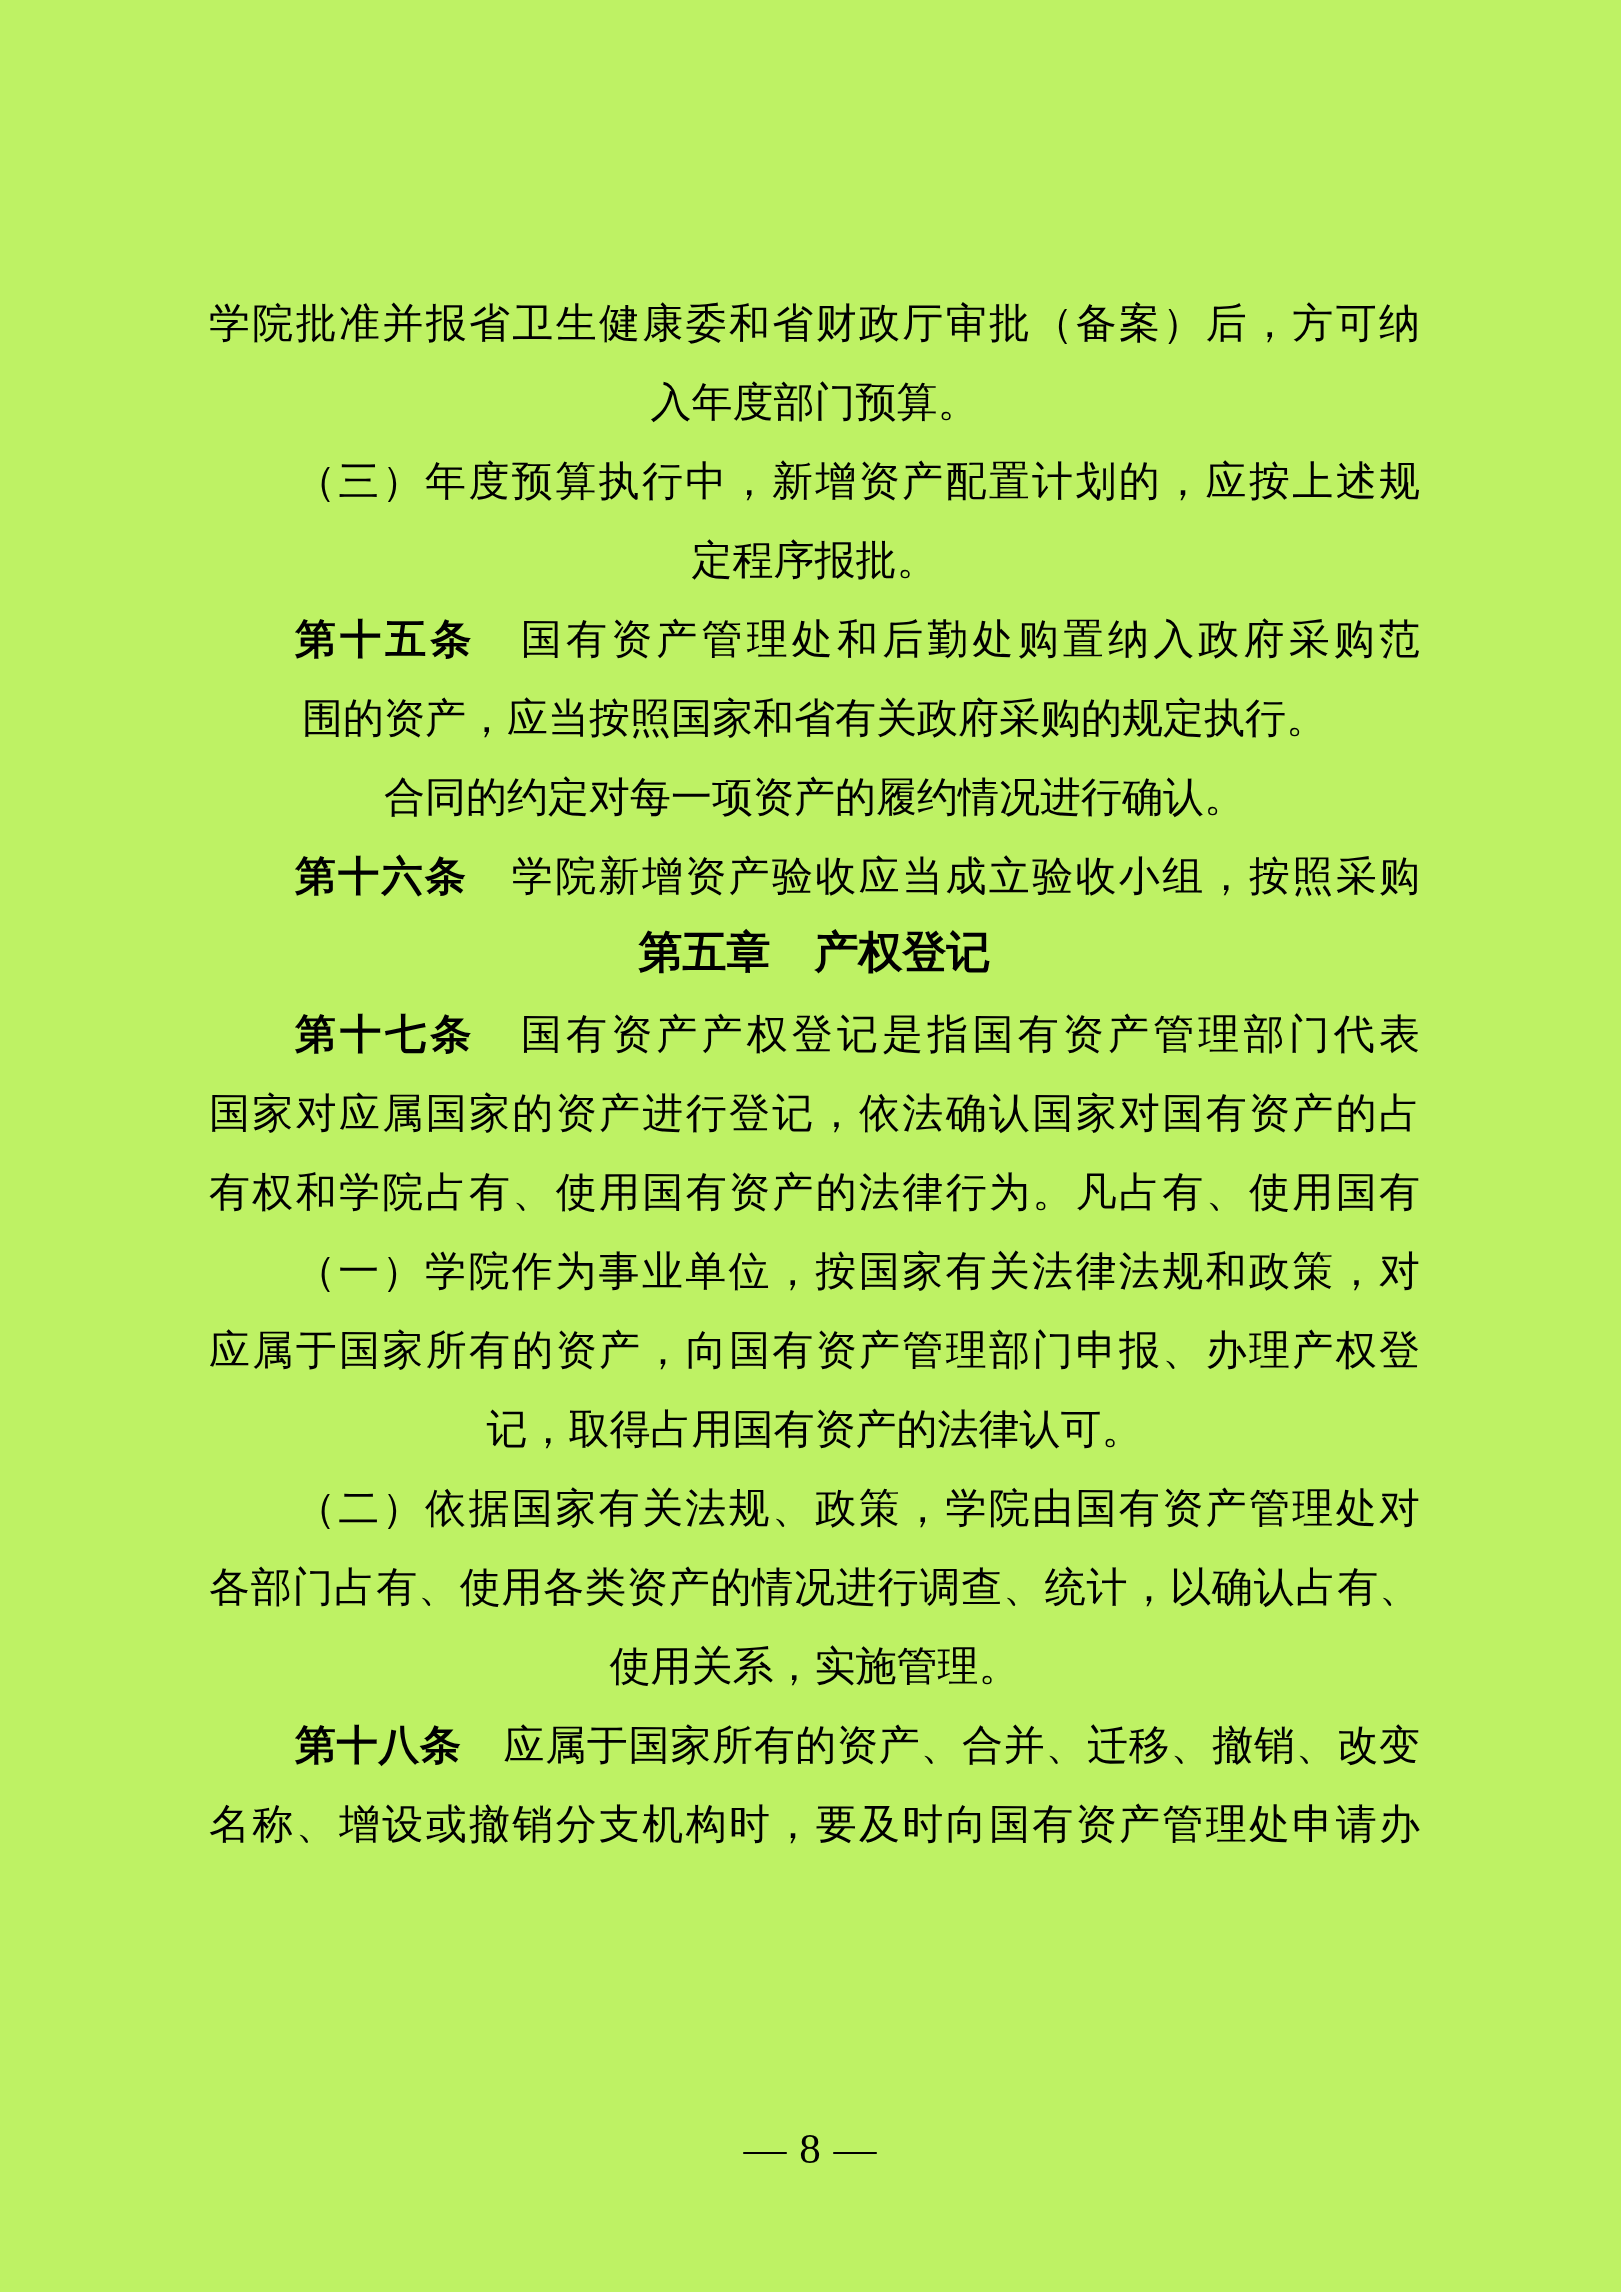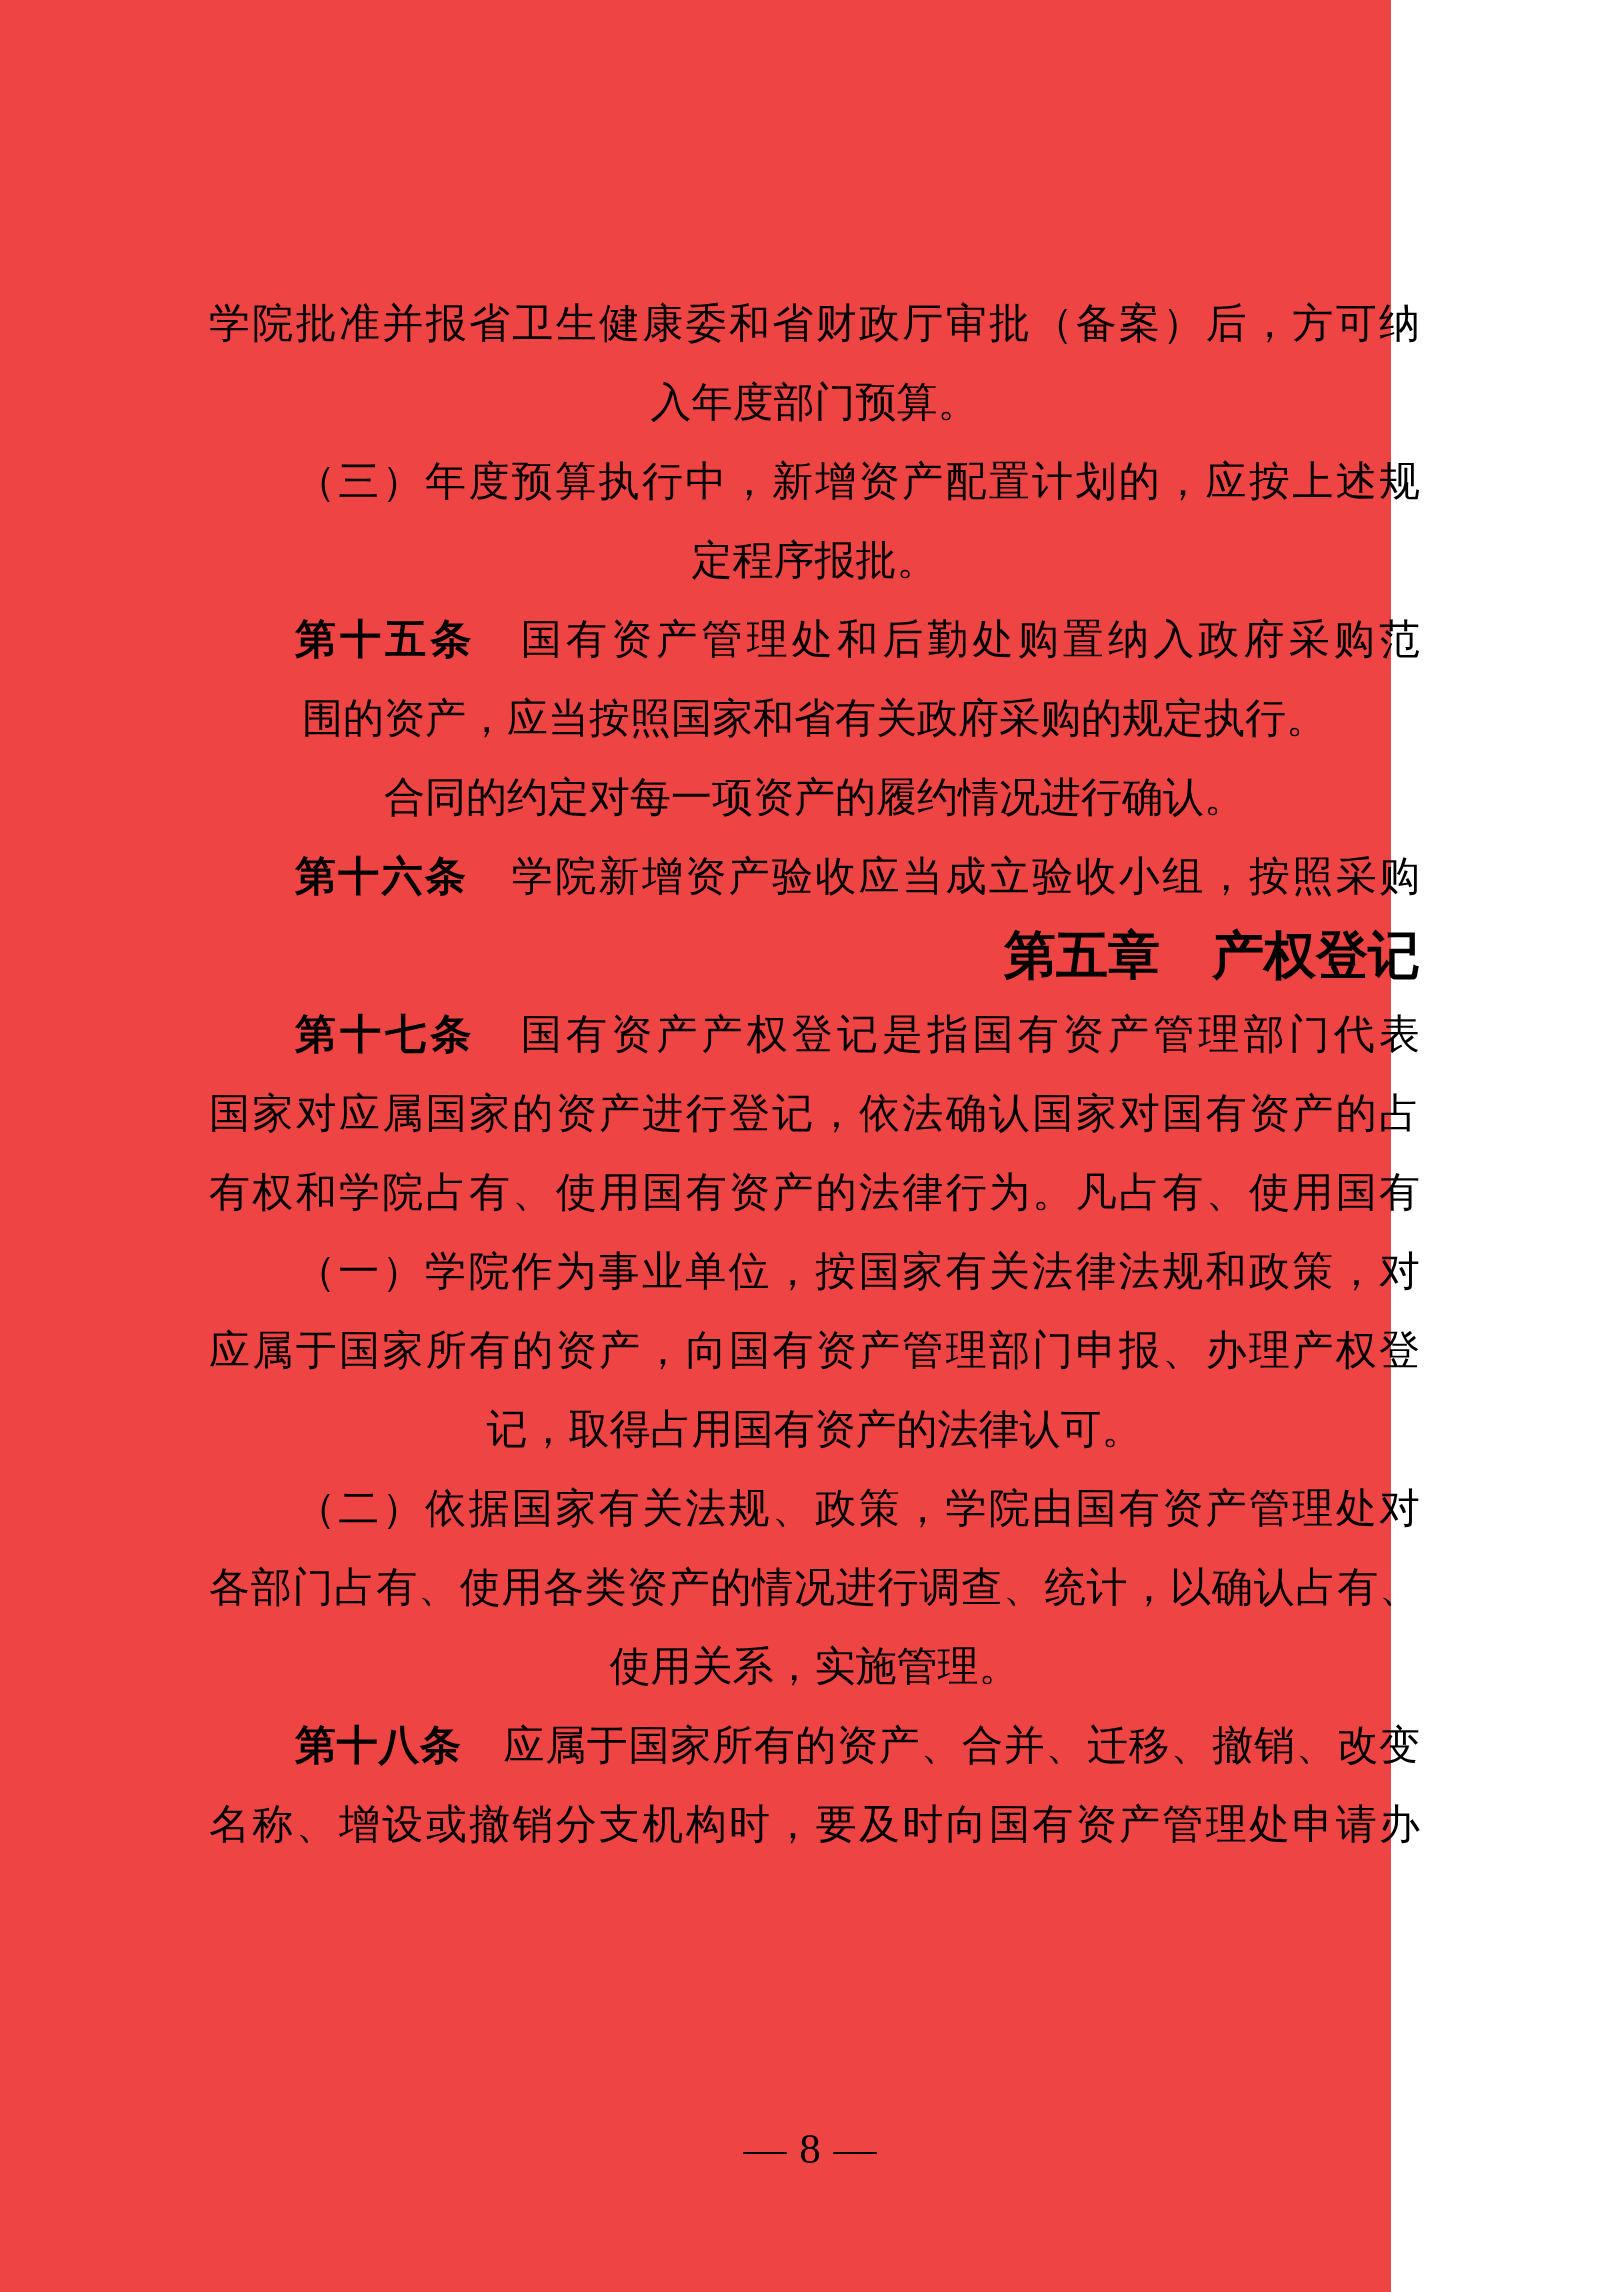--- a/index.html
+++ b/index.html
@@ -11,23 +11,23 @@
     width: 1621px;
     height: 2293px;
     position: relative;
     overflow: hidden;
     font-family: "Liberation Serif", "DejaVu Serif", serif;
     color: #000000;
   }
   .page {
     position: absolute;
     left: 0; top: 0;
-    width: 1391px;
+    width: 1621px;
     height: 2293px;
-    background: #ef4444;
+    background: #bef264;
   }
   .body-text {
     position: absolute;
     left: 209px;
     top: 284px;
     width: 1211px;
     font-size: 41px;
   }
   .line {
     height: 79px;
@@ -36,24 +36,24 @@
   }
   .line.justify {
     text-align: justify;
     text-align-last: justify;
     text-justify: inter-character;
   }
   .line.left {
     text-align: center;
   }
   .line.heading {
-    text-align: right;
-    font-family: Liberation Serif, serif;
+    text-align: center;
+    font-family: Liberation Mono, monospace;
     font-weight: 700;
-    font-size: 52px;
+    font-size: 44px;
   }
   .line.indent {
     text-indent: 86px;
   }
   .article-no {
     font-weight: 700;
   }
   .page-footer {
     position: absolute;
     left: 0;

